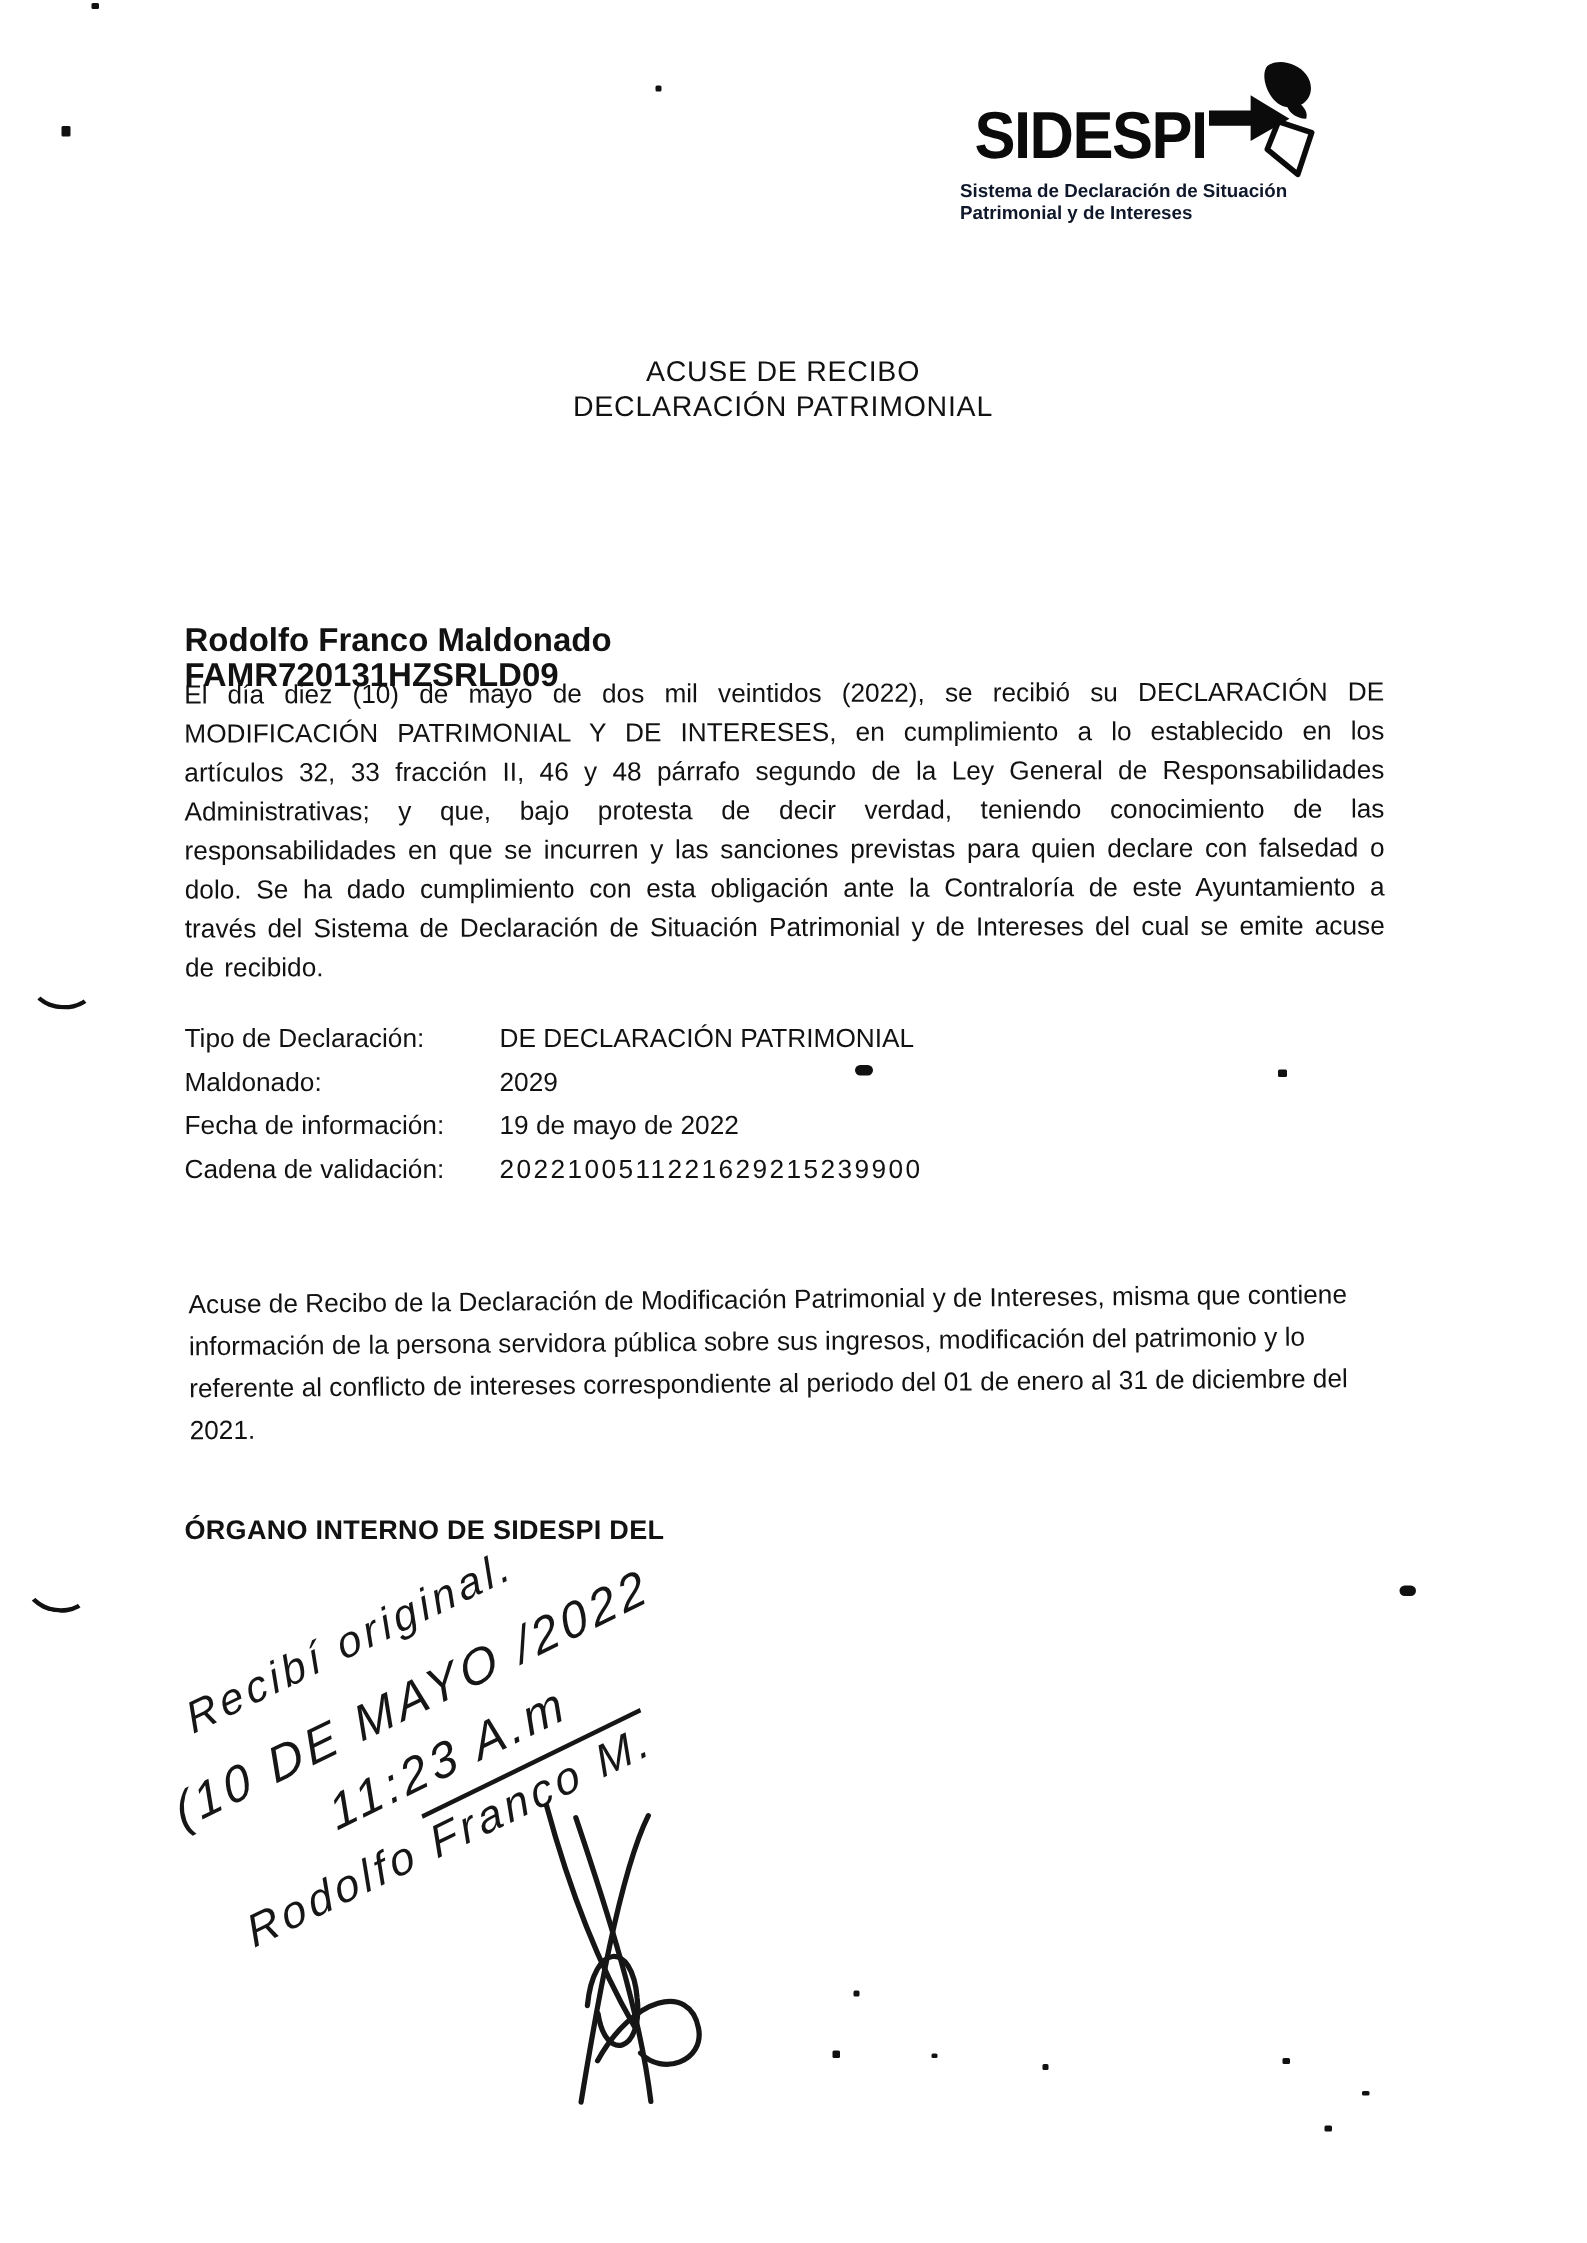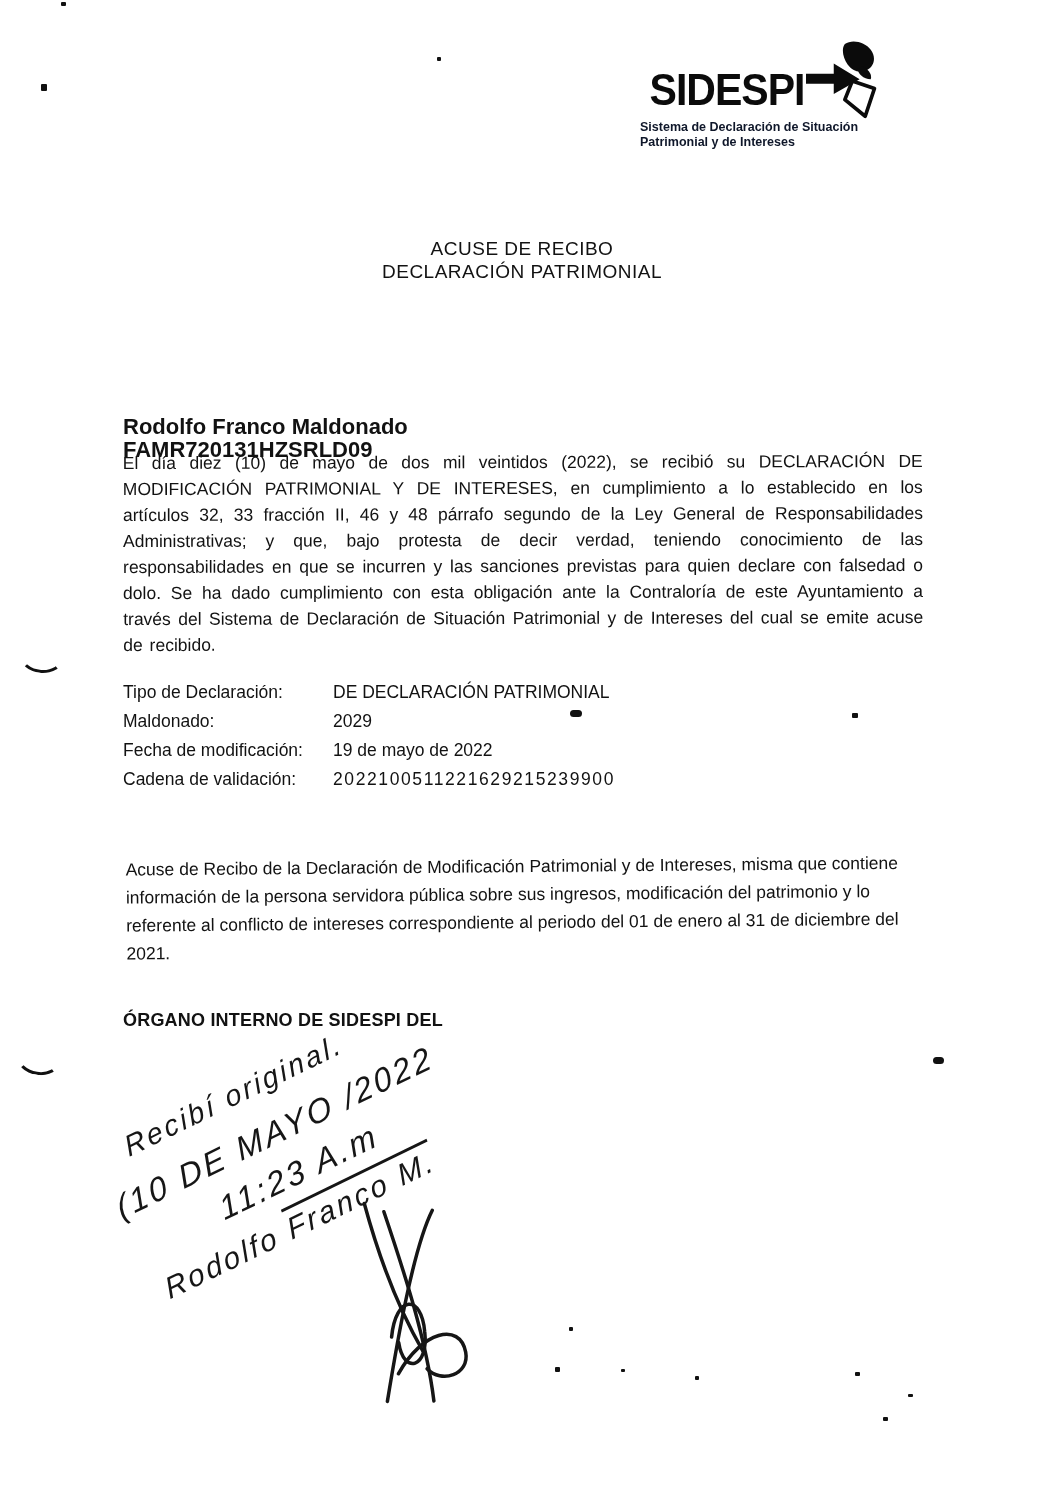--- a/index.html
+++ b/index.html
@@ -135,21 +135,21 @@
   <div class="details">
     <div class="detail-row">
       <span class="detail-label">Tipo de Declaración:</span>
       <span class="detail-value">DE DECLARACIÓN PATRIMONIAL</span>
     </div>
     <div class="detail-row">
       <span class="detail-label">Maldonado:</span>
       <span class="detail-value">2029</span>
     </div>
     <div class="detail-row">
-      <span class="detail-label">Fecha de modificación:</span>
+      <span class="detail-label">Fecha de información:</span>
       <span class="detail-value">19 de mayo de 2022</span>
     </div>
     <div class="detail-row">
       <span class="detail-label">Cadena de validación:</span>
       <span class="detail-value mono-digits">2022100511221629215239900</span>
     </div>
   </div>
 
   <p class="para2">Acuse de Recibo de la Declaración de Modificación Patrimonial y de Intereses, misma que contiene información de la persona servidora pública sobre sus ingresos, modificación del patrimonio y lo referente al conflicto de intereses correspondiente al periodo del 01 de enero al 31 de diciembre del 2021.</p>
 

